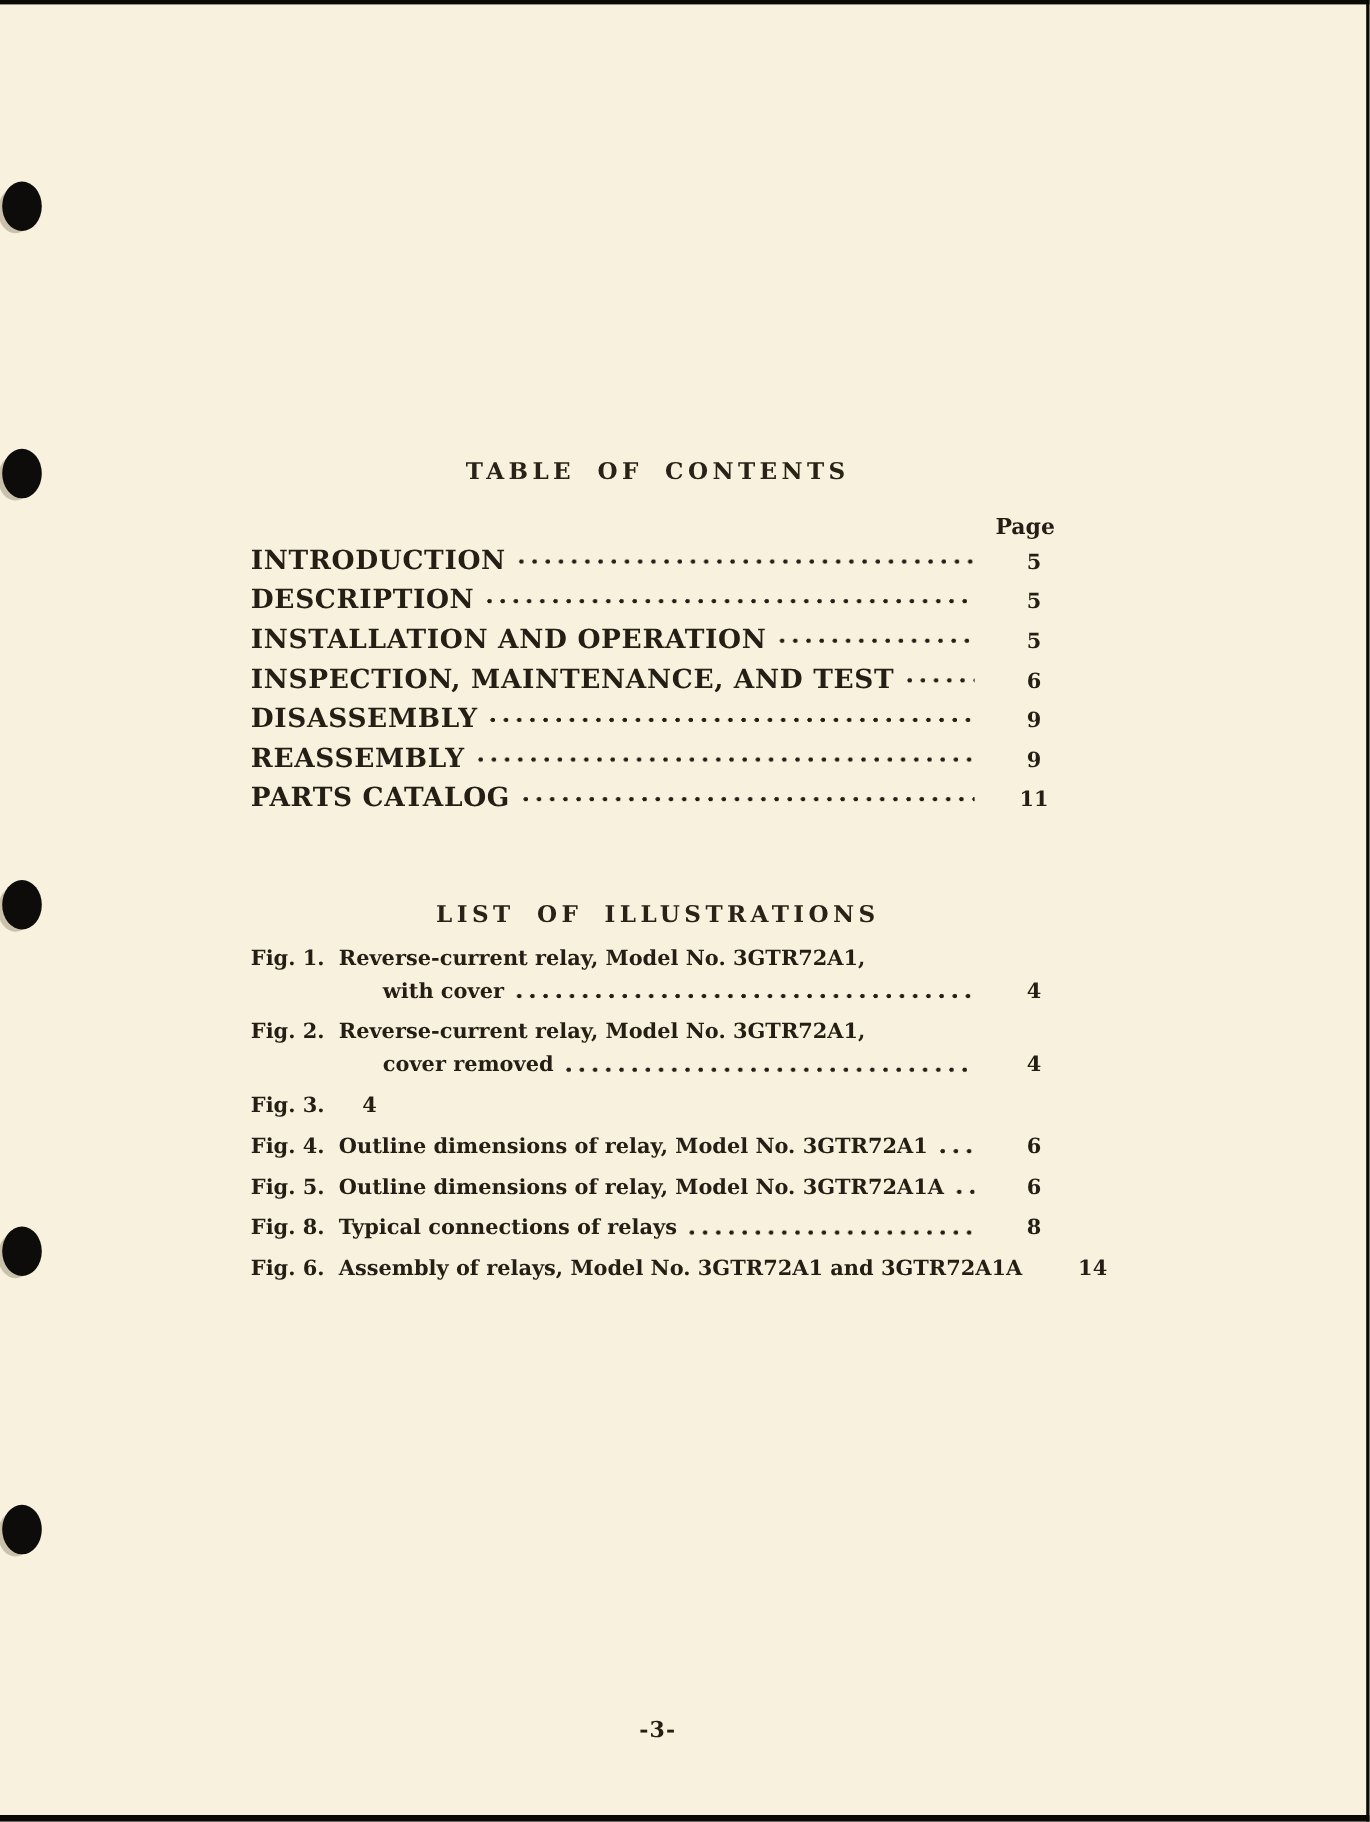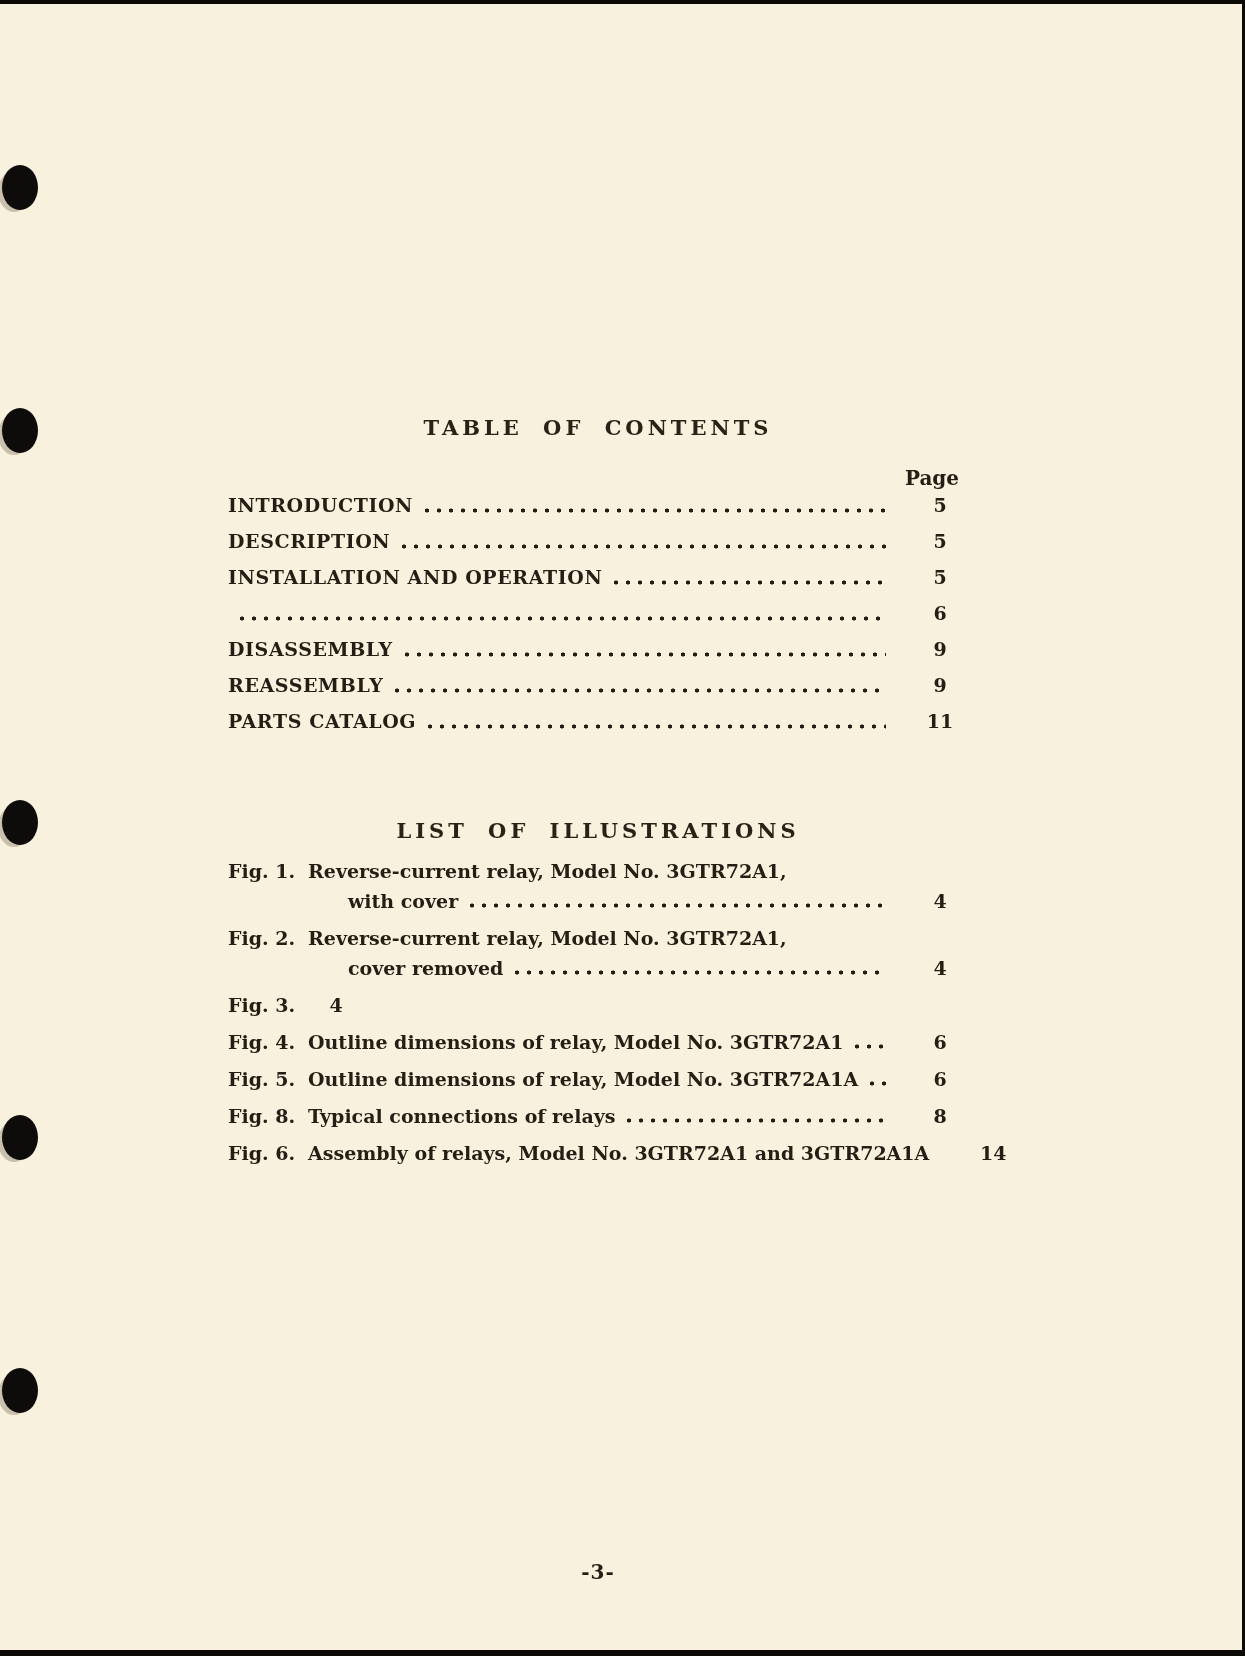--- a/index.html
+++ b/index.html
@@ -62,21 +62,21 @@
   }
 
   .toc-list { position: absolute; top: 494px; left: 0; width: 100%; }
   .toc-row {
     display: flex;
     align-items: baseline;
     height: 25px;
     margin-bottom: 11px;
   }
   .toc-label {
-    font-size: 19px;
+    font-size: 24px;
     font-weight: 700;
     letter-spacing: 0.6px;
     white-space: nowrap;
     text-align: right;
   }
   .dots {
     flex: 1;
     align-self: flex-end;
     height: 9px;
     margin: 0 26px 4px 10px;
@@ -170,20 +170,21 @@
       <span class="toc-label">DESCRIPTION</span>
       <span class="dots"></span>
       <span class="pagenum">5</span>
     </div>
     <div class="toc-row">
       <span class="toc-label">INSTALLATION AND OPERATION</span>
       <span class="dots"></span>
       <span class="pagenum">5</span>
     </div>
     <div class="toc-row">
+      <span class="toc-label">INSPECTION, MAINTENANCE, AND TEST</span>
       <span class="dots"></span>
       <span class="pagenum">6</span>
     </div>
     <div class="toc-row">
       <span class="toc-label">DISASSEMBLY</span>
       <span class="dots"></span>
       <span class="pagenum">9</span>
     </div>
     <div class="toc-row">
       <span class="toc-label">REASSEMBLY</span>

